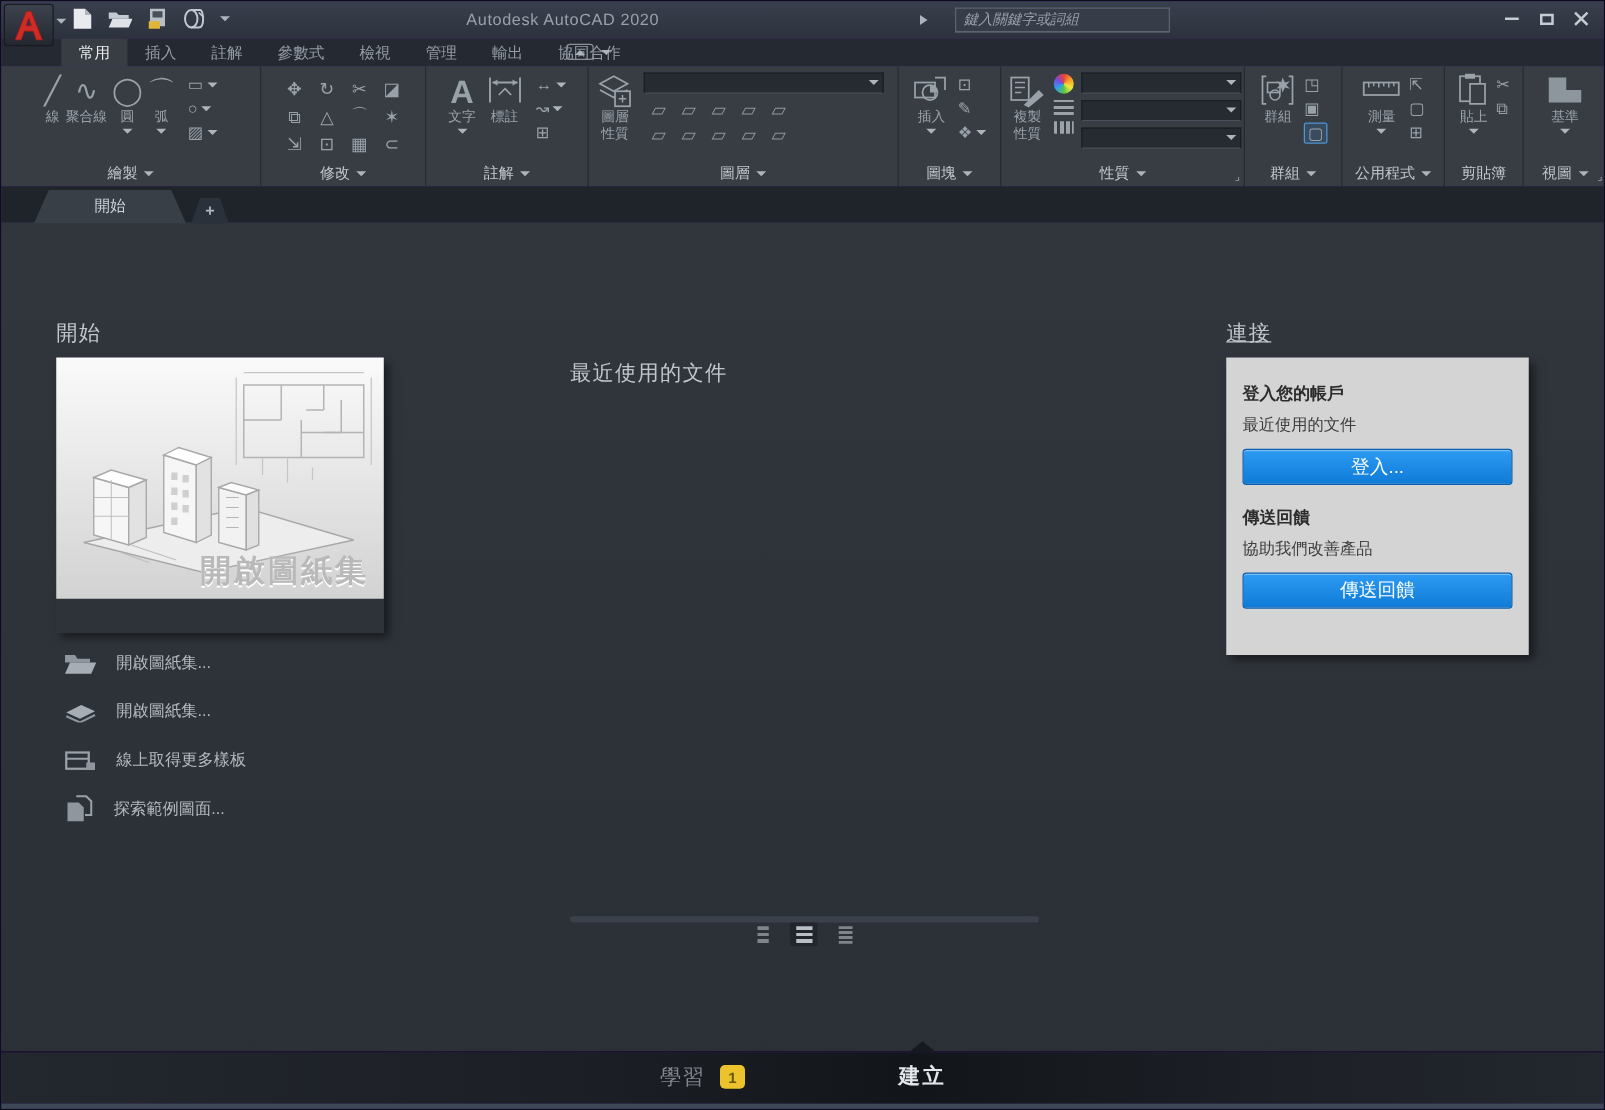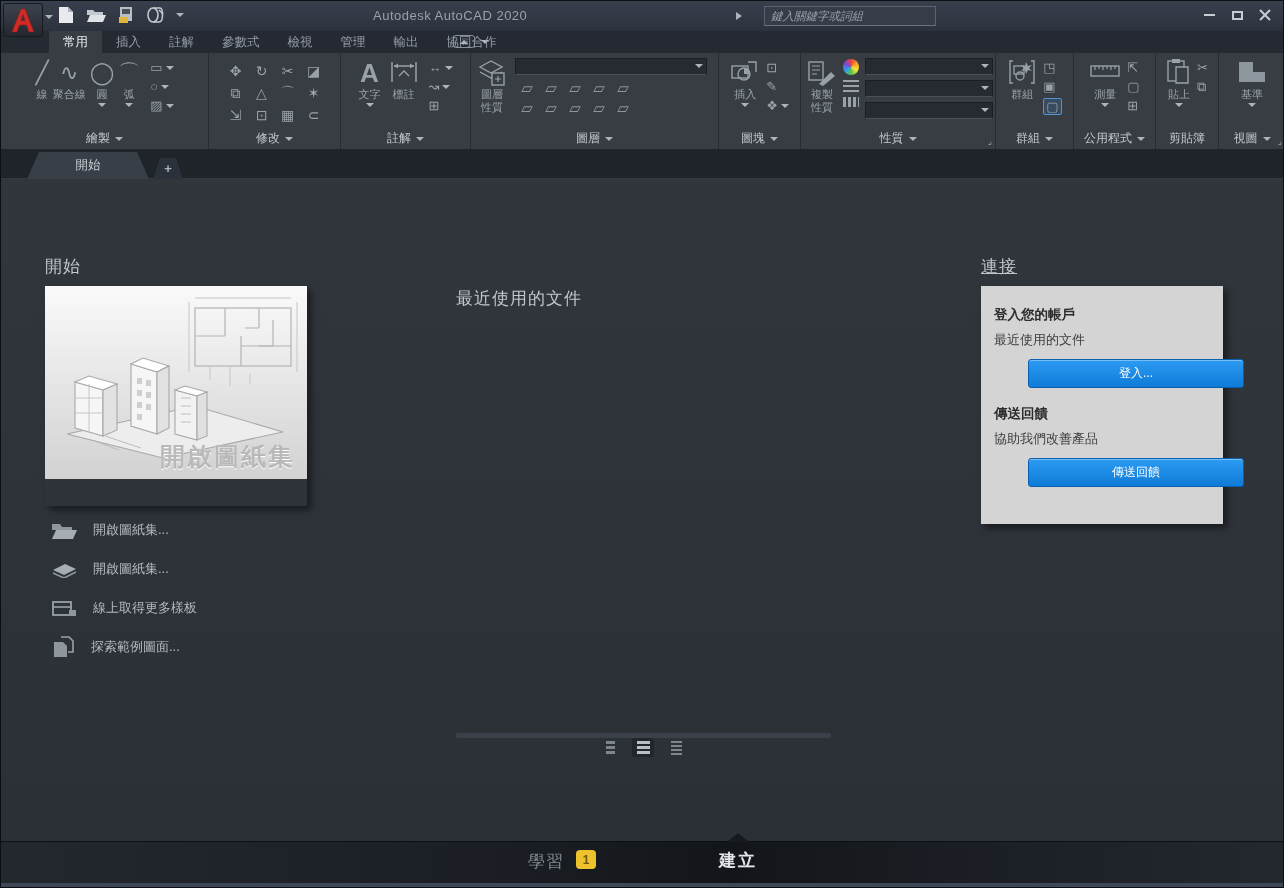--- a/index.html
+++ b/index.html
@@ -93,26 +93,26 @@
   .viewtoggles{position:absolute;left:598px;top:737px;display:flex;gap:11px;}
   .vbtn{width:22px;height:19px;display:flex;align-items:center;justify-content:center;border-radius:2px;}
   .vbtn.active{background:#22262c;}
   .v-ic1{width:9px;height:14px;background:repeating-linear-gradient(#7e858d 0 3px,transparent 3px 5px);}
   .v-ic2{width:13px;height:14px;background:repeating-linear-gradient(#b9bfc6 0 3px,transparent 3px 5px);}
   .v-ic3{width:11px;height:14px;background:repeating-linear-gradient(#7e858d 0 2px,transparent 2px 4px);}
 
   .connectcard{position:absolute;left:980px;top:285px;width:242px;height:238px;background:#d4d4d4;box-shadow:4px 4px 7px rgba(0,0,0,.5);padding:20px 13px 0 13px;}
   .ctitle{font-size:13.5px;font-weight:bold;color:#2d2d2d;margin-bottom:7px;}
   .cdesc{font-size:13px;color:#3e3e3e;margin-bottom:10px;}
-  .cbtn{width:216px;height:29px;border-radius:3px;border:1px solid #0a5fae;background:linear-gradient(#2d9bf2,#0e7bd8);color:#fff;font-size:12px;display:flex;align-items:center;justify-content:center;box-shadow:inset 0 1px 0 rgba(255,255,255,.35);margin-bottom:17px;margin-left:34px;}
+  .cbtn{width:216px;height:29px;border-radius:3px;border:1px solid #0a5fae;background:linear-gradient(#2d9bf2,#0e7bd8);color:#fff;font-size:15px;display:flex;align-items:center;justify-content:center;box-shadow:inset 0 1px 0 rgba(255,255,255,.35);margin-bottom:17px;}
 
   
   .bottombar{position:absolute;left:0;top:840px;width:100%;height:42px;background:linear-gradient(90deg,#23272e 0%,#1b1f25 38%,#121519 57%,#1b1f25 76%,#23272e 100%);border-top:1px solid #0d1014;}
   .notch{position:absolute;left:726px;top:832px;width:0;height:0;border-left:11px solid transparent;border-right:11px solid transparent;border-bottom:9px solid #16191e;}
-  .learn{position:absolute;left:527px;top:849px;display:flex;align-items:flex-start;gap:12px;}
+  .learn{position:absolute;left:527px;top:849px;display:flex;align-items:center;gap:12px;}
   .learn .txt{font-size:17px;color:#82878f;letter-spacing:1px;}
   .badge{min-width:20px;height:19px;background:#ecc32d;border-radius:4px;color:#6b570c;font-size:12px;font-weight:bold;display:flex;align-items:center;justify-content:center;padding:0 5px;}
   .create{position:absolute;left:718px;top:848px;font-size:17px;font-weight:bold;color:#e3e6ea;letter-spacing:2px;}
   .bottomedge{position:absolute;left:0;top:882px;width:100%;height:6px;background:#3e4755;}
 </style>
 </head>
 <body>
 
 <div id="app">
 

